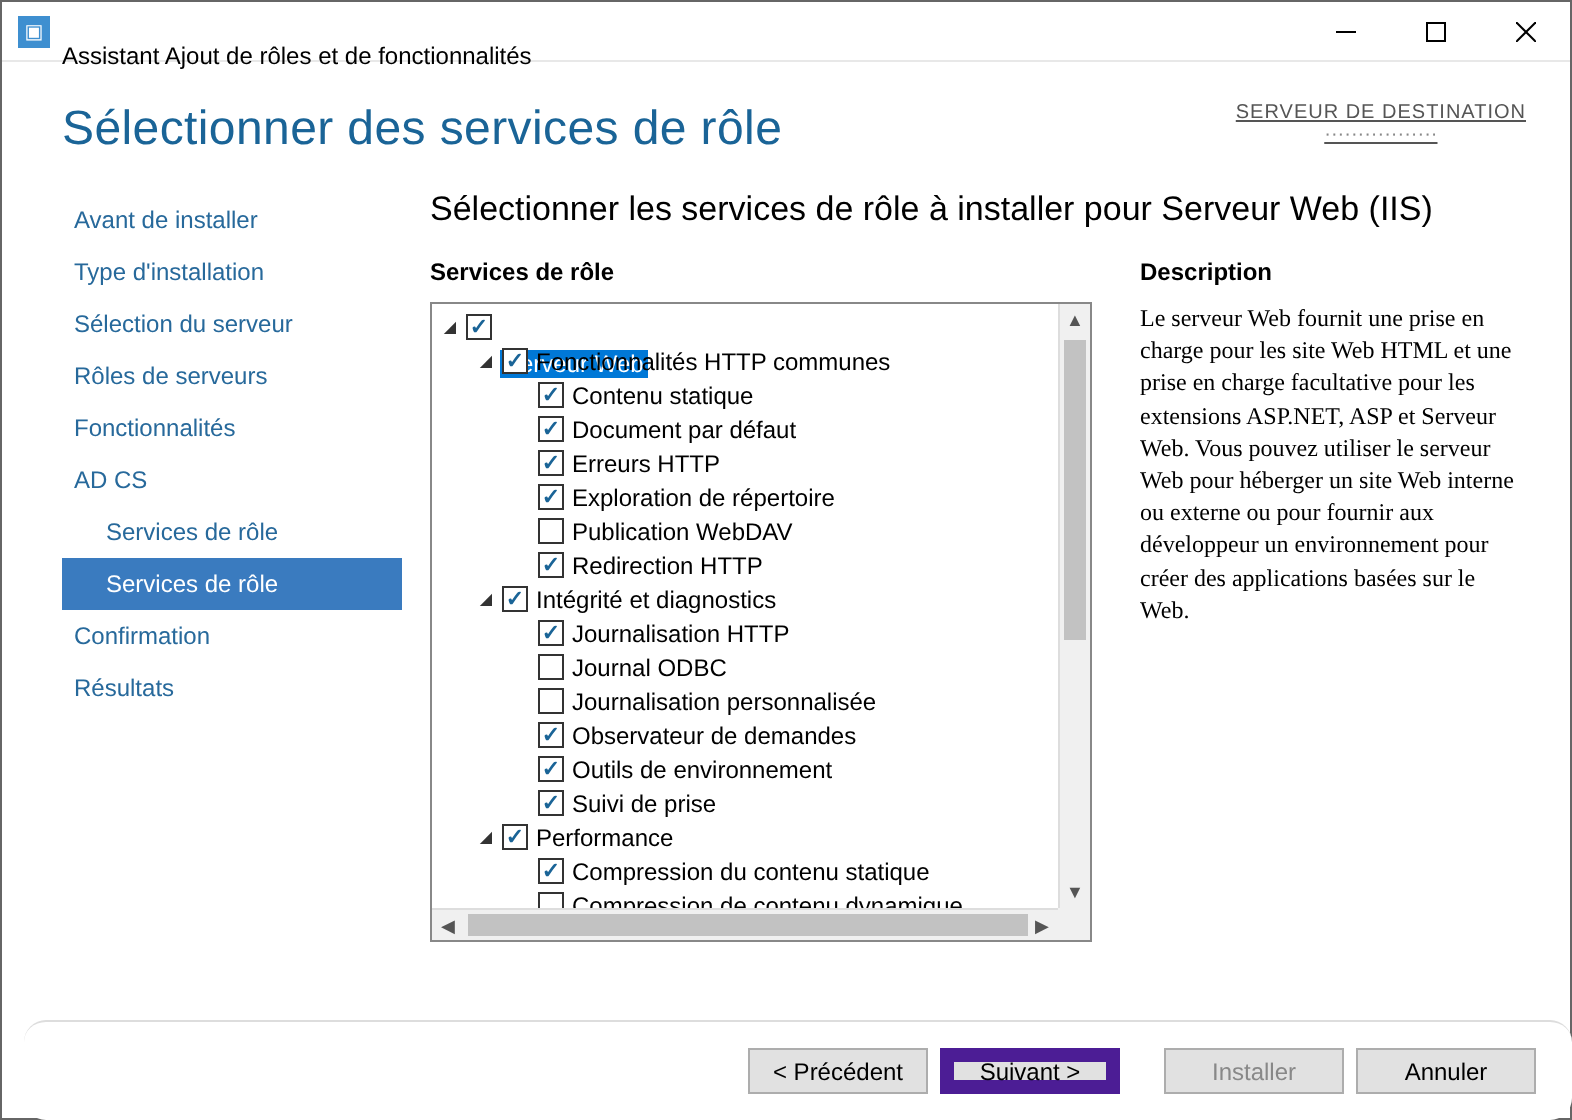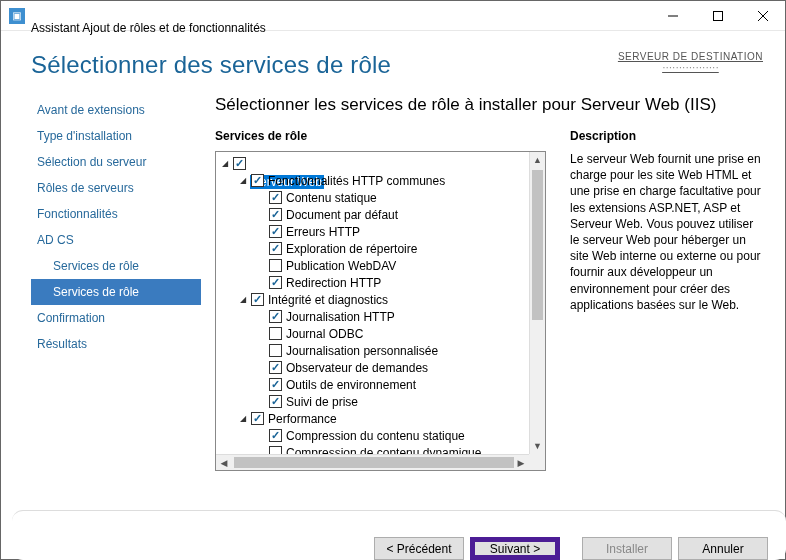--- a/index.html
+++ b/index.html
@@ -28,21 +28,21 @@
 .nav .item.sub { padding-left: 22px; }
 .nav .item.active { background: #3a7bbf; color: #fff; }
 
 
 .main { flex: 1; padding: 6px 20px 0 14px; display: flex; flex-direction: column; }
 .instr { font-size: 17px; color: #000; margin-bottom: 14px; }
 .cols { display: flex; gap: 24px; }
 .col-tree { flex: 1; }
 .col-desc { width: 195px; }
 .section-label { font-size: 12px; font-weight: bold; color: #000; margin-bottom: 8px; }
-.desc-text { font-size: 12px; color: #000; line-height: 1.35; }
+.desc-text { font-size: 12px; color: #000; line-height: 1.35; font-family: Liberation Serif, serif; }
 
 
 .treebox { border: 1px solid #888; height: 320px; position: relative; background: #fff; overflow: hidden; }
 .tree-inner { position: absolute; top:0; left:0; right:16px; bottom:16px; overflow: hidden; padding: 3px 0 3px 3px; }
 .tree-row { display: flex; align-items: center; font-size: 12px; color: #000; height: 17px; white-space: nowrap; }
 .arrow { width: 12px; display: inline-flex; justify-content: center; font-size: 10px; color: #555; }
 .arrow.open::before { content: "◢"; font-size: 8px; color:#333; }
 .cb { width: 13px; height: 13px; border: 1px solid #333; margin: 0 4px 0 2px; display: inline-flex; align-items: center; justify-content: center; font-size: 11px; color: #1a6497; background:#fff; }
 .cb.checked::before { content: "✓"; font-weight: bold; }
 .tree-row .lbl.sel { background: #0078d7; color: #fff; padding: 0 2px; margin-top: 36px; }
@@ -54,24 +54,24 @@
 .vscroll { position: absolute; top:0; right:0; bottom:16px; width:16px; background:#f0f0f0; border-left:1px solid #ddd; }
 .vscroll .btn { height:16px; background:#f0f0f0; display:flex; align-items:center; justify-content:center; font-size:9px; color:#555; }
 .vscroll .thumb { position:absolute; left:2px; right:2px; top:18px; height:150px; background:#c2c2c2; }
 .hscroll { position:absolute; left:0; right:0; bottom:0; height:16px; background:#f0f0f0; border-top:1px solid #ddd; }
 .hscroll .btn { width:16px; height:16px; position:absolute; top:0; display:flex; align-items:center; justify-content:center; font-size:9px; color:#555;}
 .hscroll .btnL { left:0; } .hscroll .btnR { right:16px; }
 .hscroll .thumb { position:absolute; top:2px; bottom:2px; left:18px; width:280px; background:#c2c2c2; }
 .corner { position:absolute; right:0; bottom:0; width:16px; height:16px; background:#f0f0f0; }
 
 
-.footer { position: absolute; bottom: 0; left: 12px; right: 0; height: 50px; border-top: 1px solid #ddd; display: flex; align-items: flex-end; justify-content: flex-end; padding: 0 18px; gap: 6px; background:#fff;border-radius:11px; }
+.footer { position: absolute; bottom: 0; left: 12px; right: 0; height: 50px; border-top: 1px solid #ddd; display: flex; align-items: center; justify-content: flex-end; padding: 0 18px; gap: 6px; background:#fff;border-radius:11px; }
 .btn-w { width: 90px; height: 23px; font-size: 12px; background: #e1e1e1; border: 1px solid #adadad; display: flex; align-items: center; justify-content: center; color:#000; }
 .btn-w.disabled { color: #888; }
-.btn-w.default { border: 5px solid #4c1d95; background:#e1e1e1; }
+.btn-w.default { border: 7px solid #4c1d95; background:#e1e1e1; }
 </style>
 </head>
 <body>
 
 <div class="titlebar">
   <div class="icon">▣</div>
   <div class="title">Assistant Ajout de rôles et de fonctionnalités</div>
   <div class="winbtn">
       <svg viewBox="0 0 10 10">
         <line x1="0" y1="5" x2="10" y2="5" stroke="#000" stroke-width="1"></line>
@@ -93,21 +93,21 @@
 <div class="header">
   <h1>Sélectionner des services de rôle</h1>
   <div class="dest">
     <div class="line1">SERVEUR DE DESTINATION</div>
     <div class="line2">·················</div>
   </div>
 </div>
 
 <div class="body">
   <div class="nav" id="nav">
-      <div class="item">Avant de extensions</div>
+      <div class="item">Avant de installer</div>
       <div class="item">Type d'installation</div>
       <div class="item">Sélection du serveur</div>
       <div class="item">Rôles de serveurs</div>
       <div class="item">Fonctionnalités</div>
       <div class="item">AD CS</div>
       <div class="item sub">Services de rôle</div>
       <div class="item sub active">Services de rôle</div>
       <div class="item">Confirmation</div>
       <div class="item">Résultats</div>
     </div>

